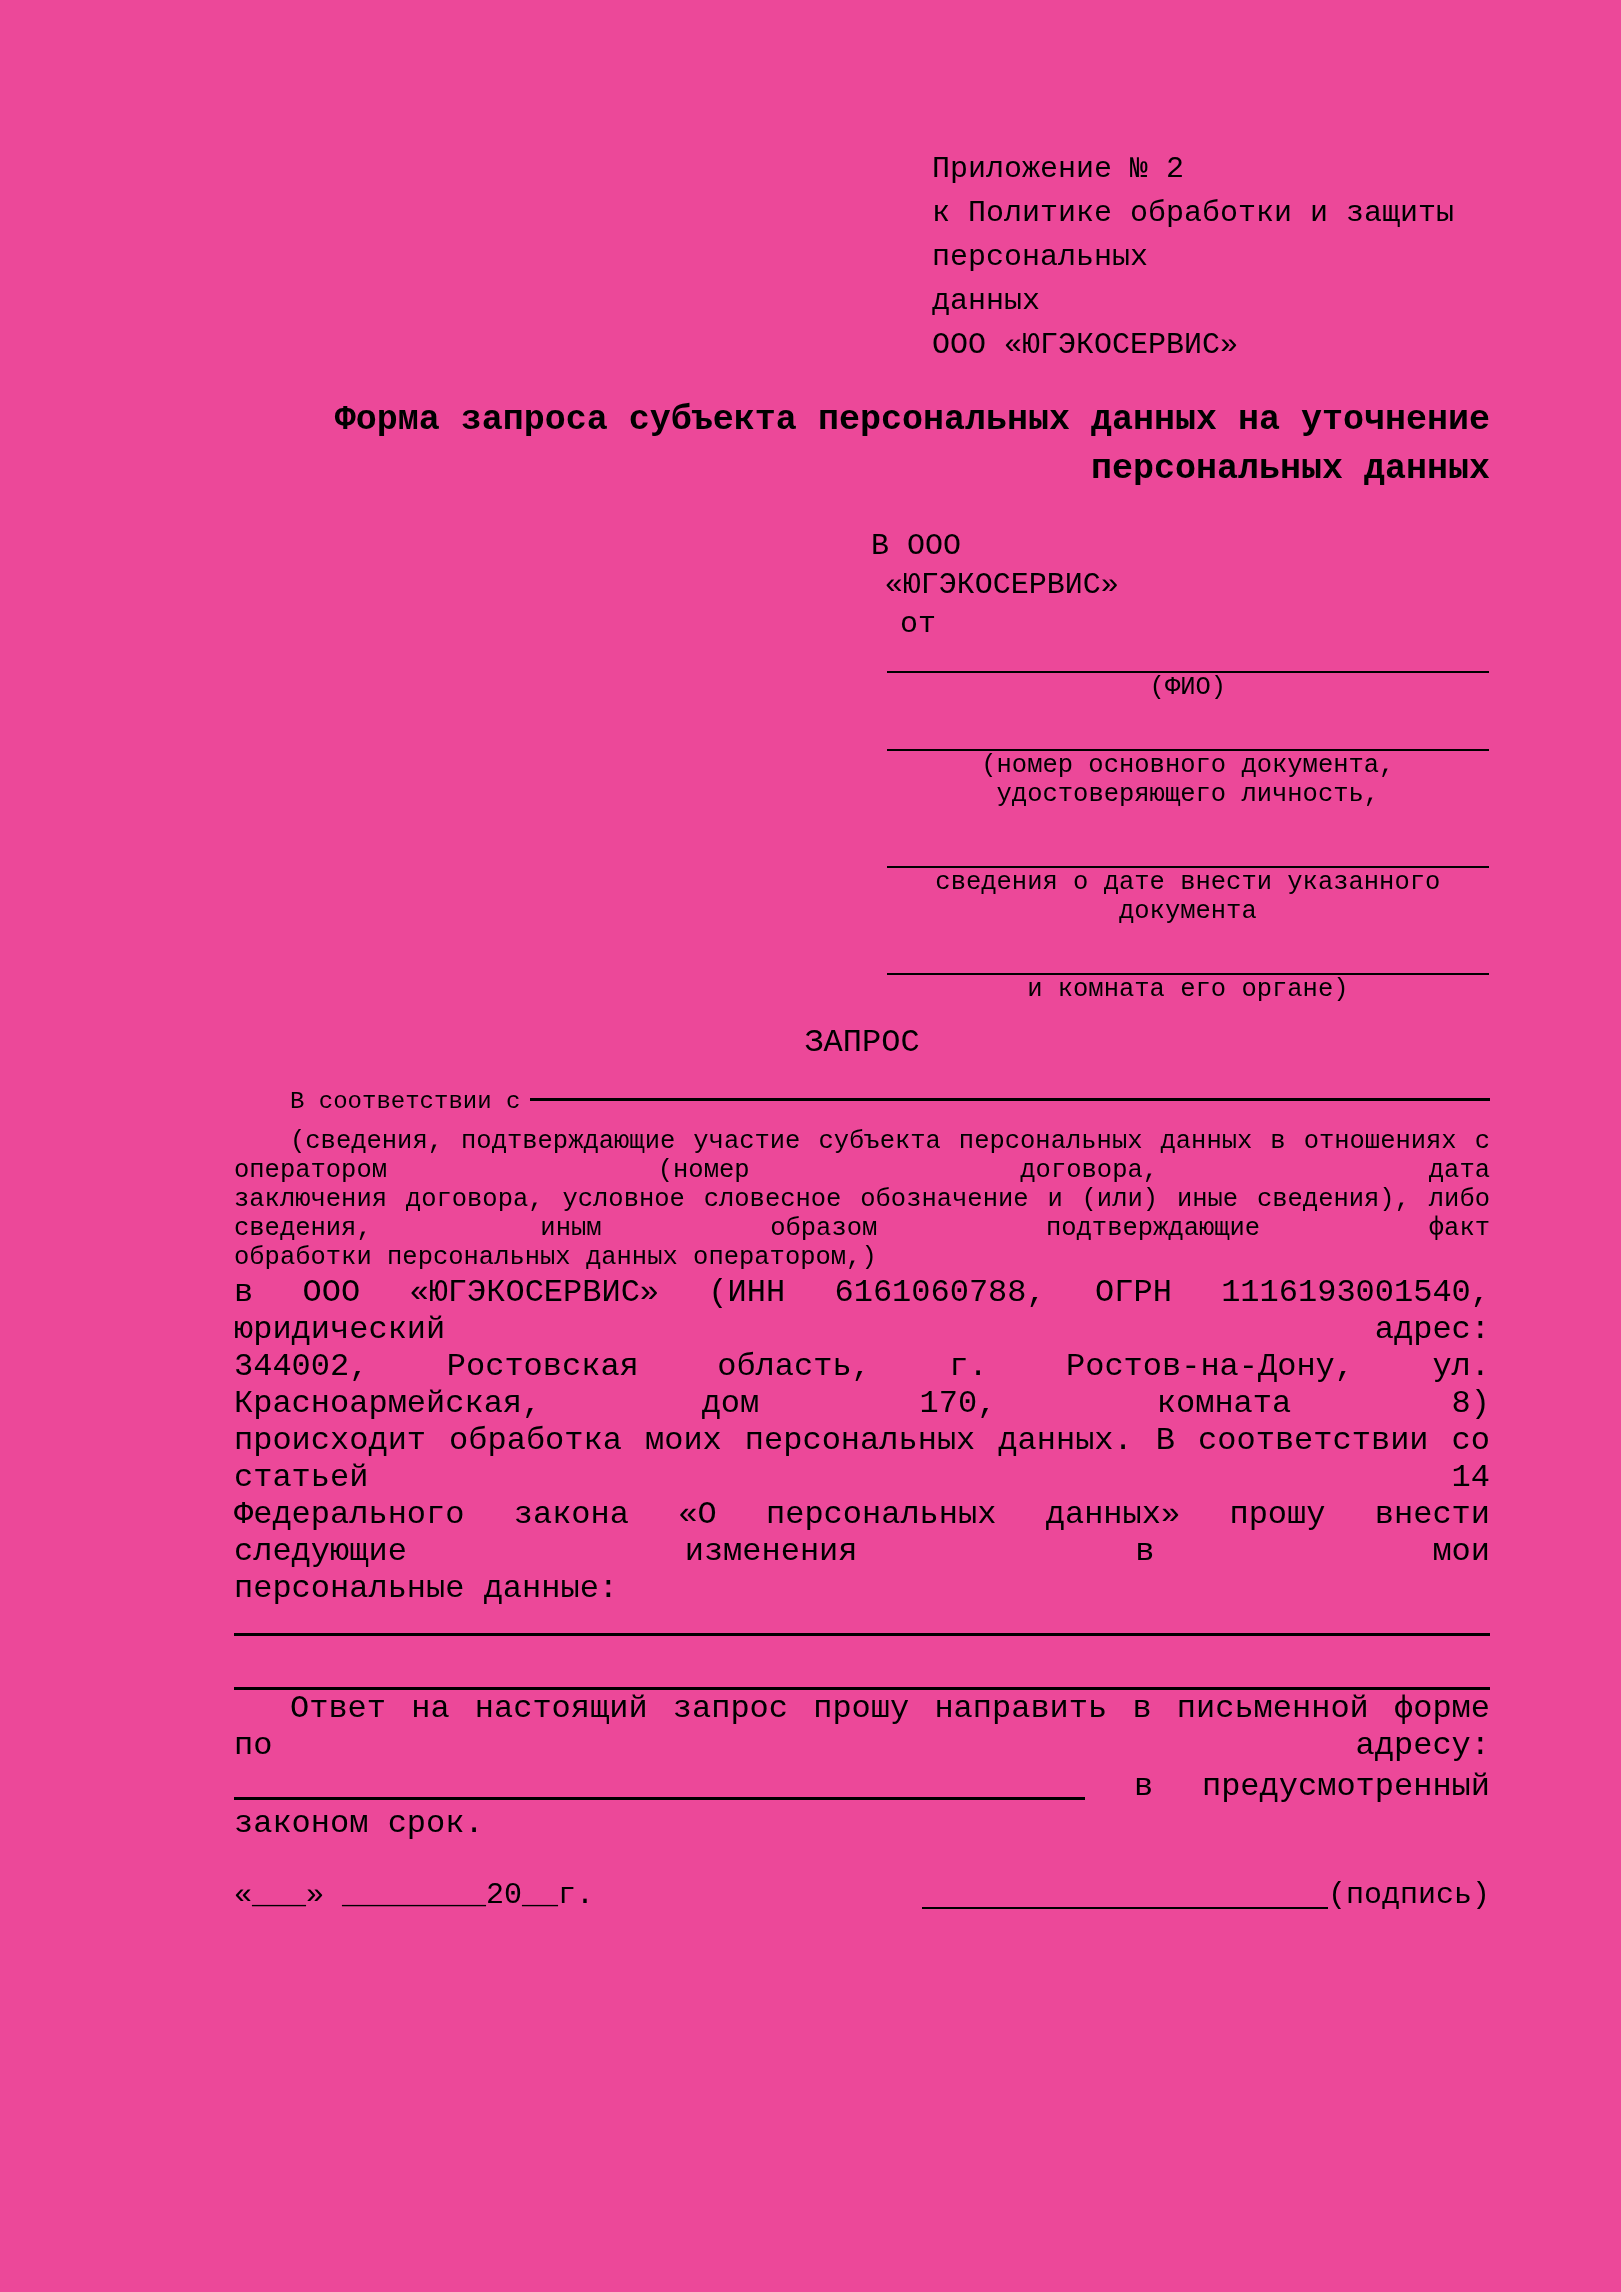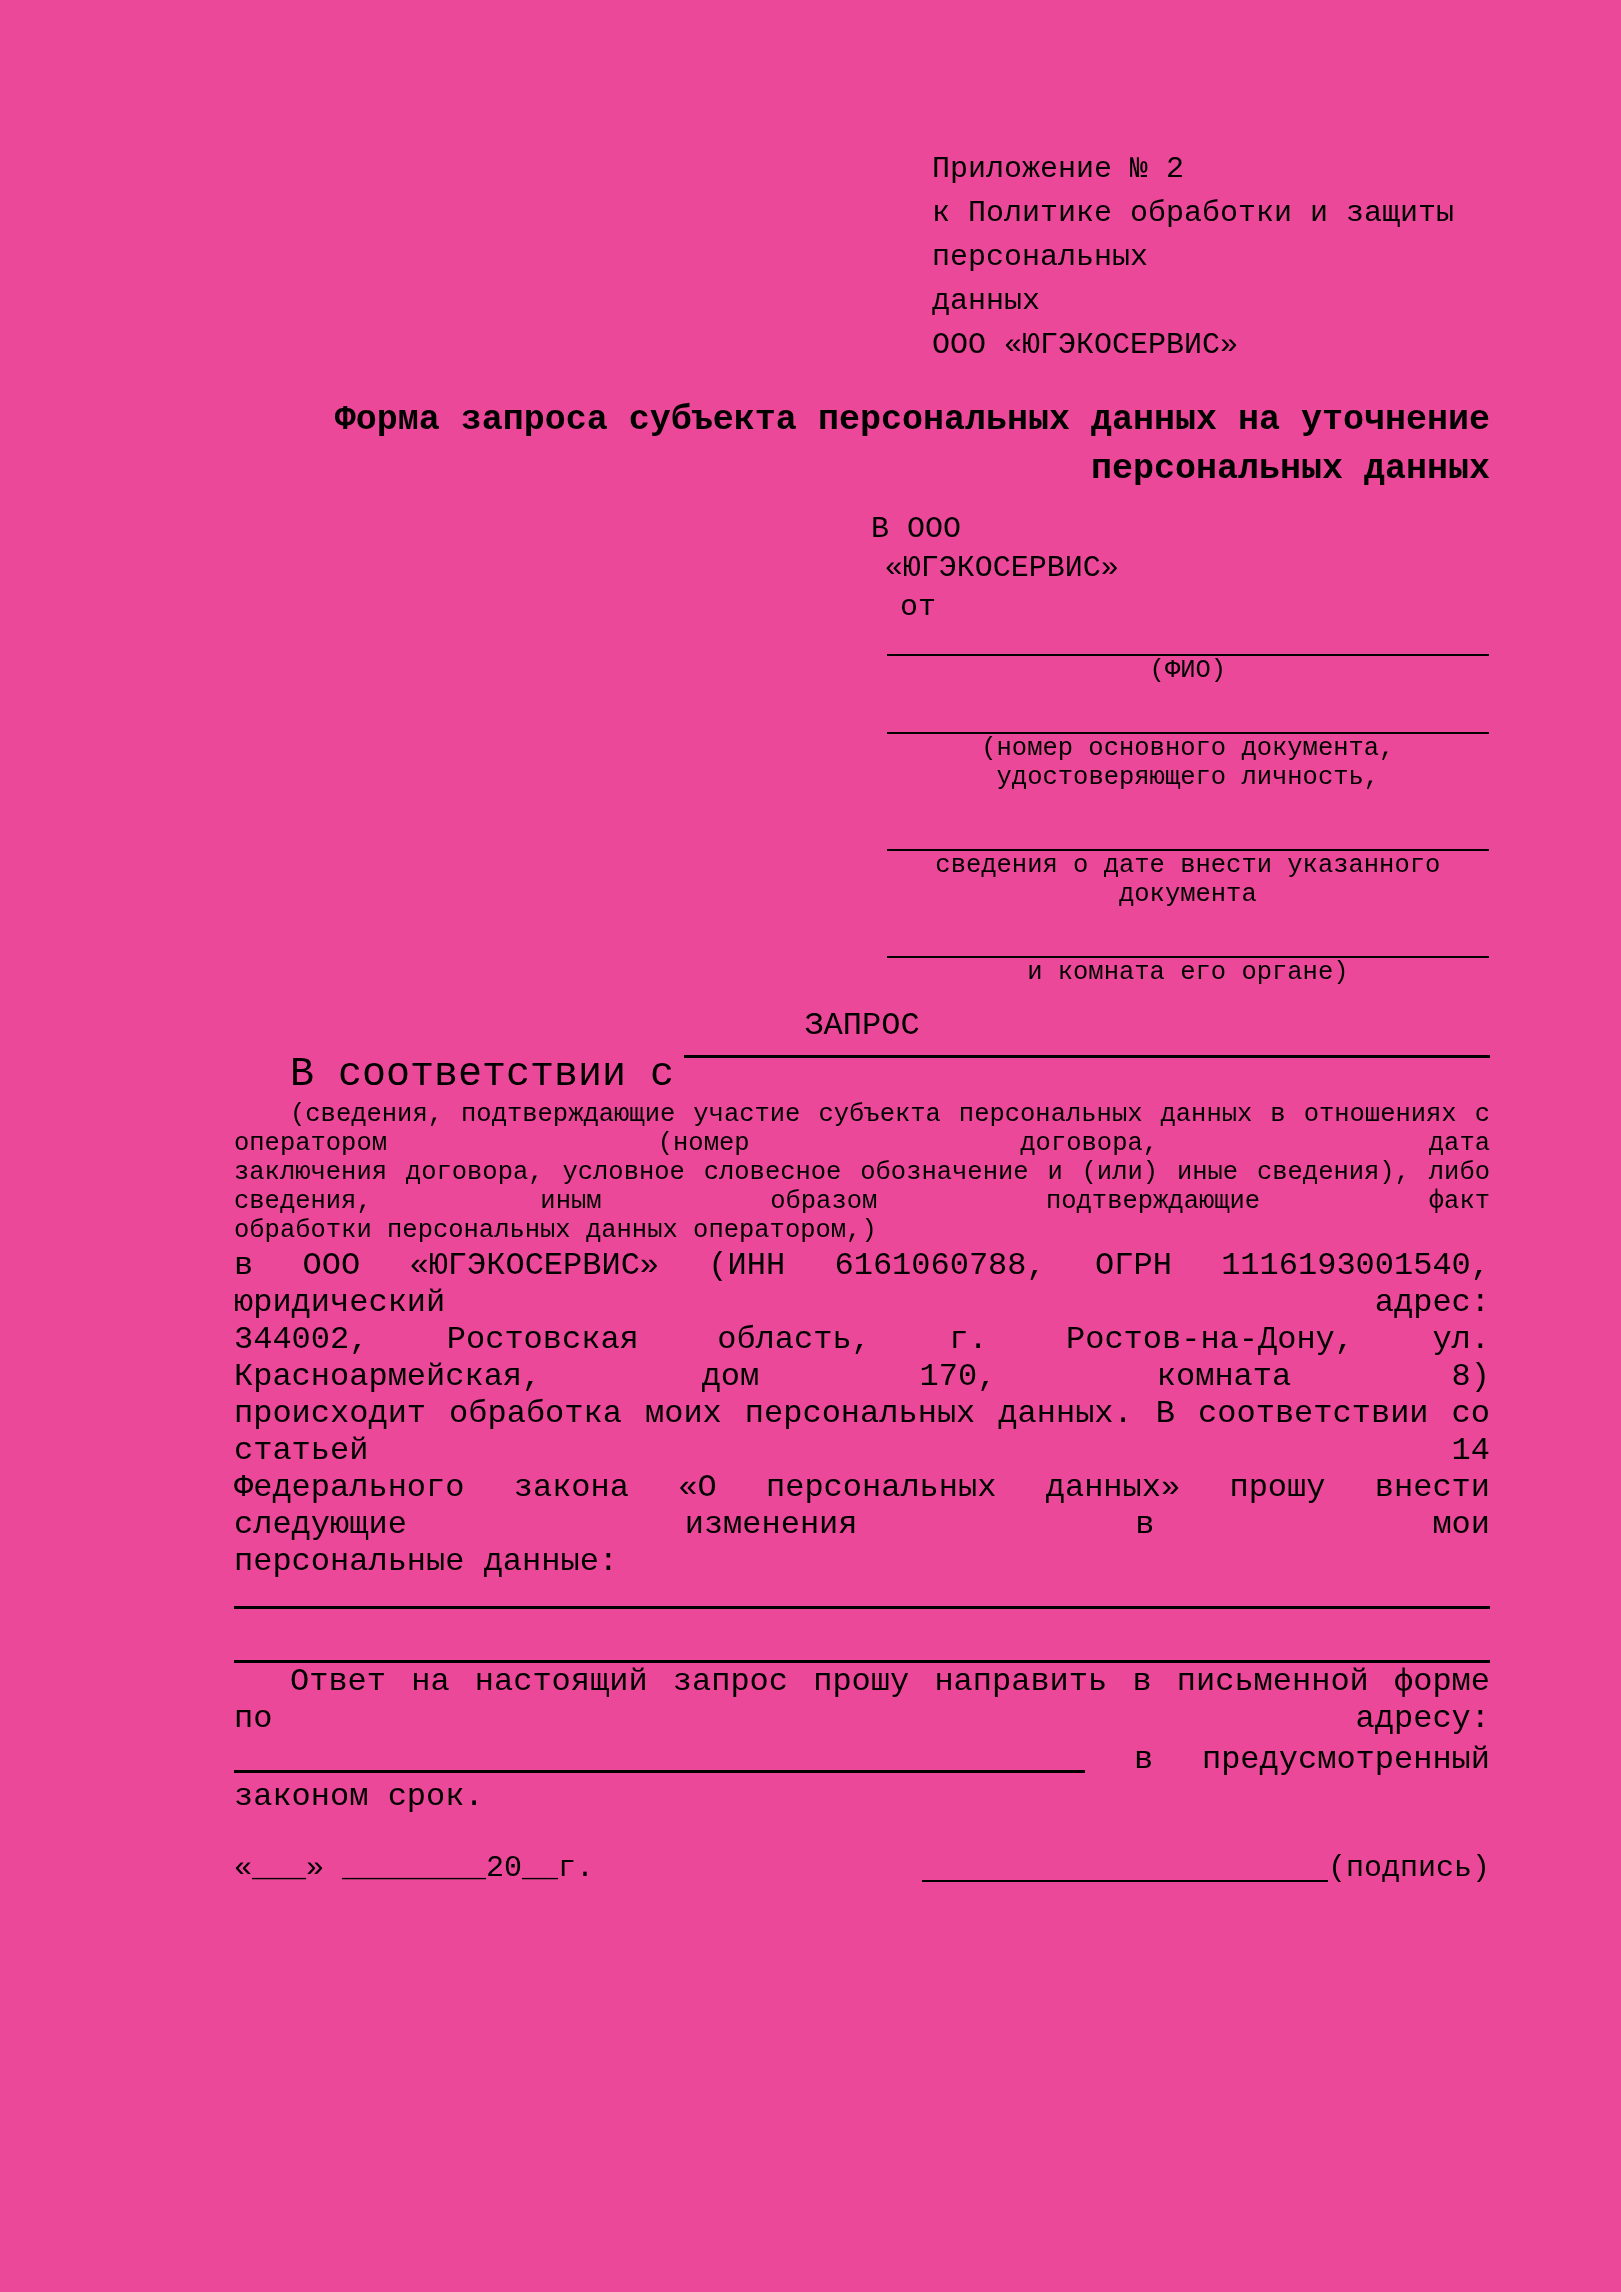--- a/index.html
+++ b/index.html
@@ -15,34 +15,34 @@
     padding:147px 131px 0 234px; 
     width:1256px;
     font-size:30px;
     line-height:37px;
   }
   
   .annex{margin-left:698px;line-height:44px;}
   
   .doc-title{margin-top:29px;text-align:right;font-weight:bold;font-size:35px;line-height:49px;}
   
-  .addressee{margin-top:16px;margin-left:637px;width:618px;line-height:39px;}
+  .addressee{margin-top:33px;margin-left:637px;width:618px;line-height:39px;}
   .addr-l2{padding-left:13.7px;}
   .addr-l3{padding-left:29px;}
   .addr-field{margin-left:15.7px;}
   .blank{border-bottom:2.9px solid #000;}
   .b1{height:27.4px;}
   .b2{height:47px;}
   .b3{height:57px;}
   .b4{height:47px;}
   .caption{text-align:center;font-size:25.5px;line-height:29px;}
   
   .request-heading{margin-top:20px;text-align:center;font-size:32px;line-height:37px;}
   
-  .accordance{margin-top:11px;display:flex;align-items:flex-start;font-size:40px;line-height:39px;}
+  .accordance{margin-top:21px;display:flex;align-items:center;font-size:24px;line-height:39px;}
   .accordance .prefix{padding-left:56px;white-space:nowrap;}
   .accordance .fill{flex:1;border-bottom:3.9px solid #000;margin:0 0 4.9px 9.8px;}
   
   .small-print{margin-top:5.9px;font-size:25.5px;line-height:29px;}
   .jline{text-align:justify;text-align-last:justify;}
   .indent{text-indent:56px;}
   
   .body-par{font-size:32px;line-height:37px;margin-top:2px;}
   
   .full-blank1{border-bottom:3.9px solid #000;height:25.5px;}

